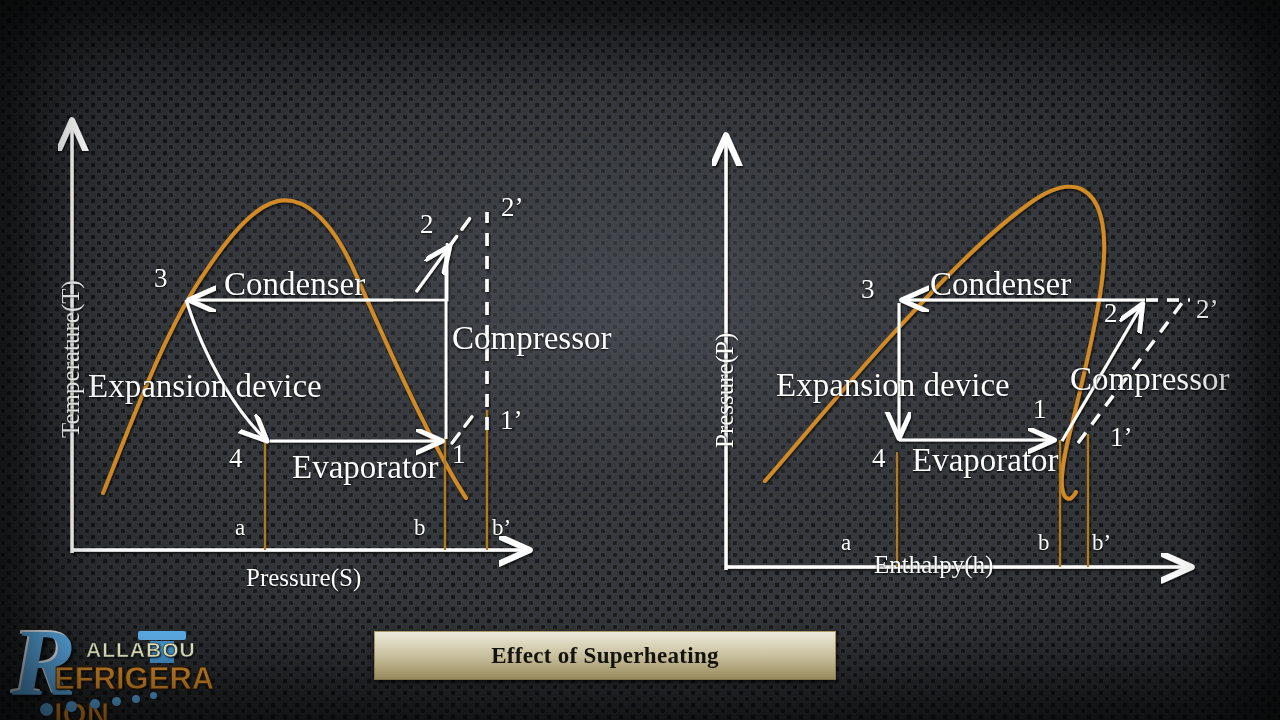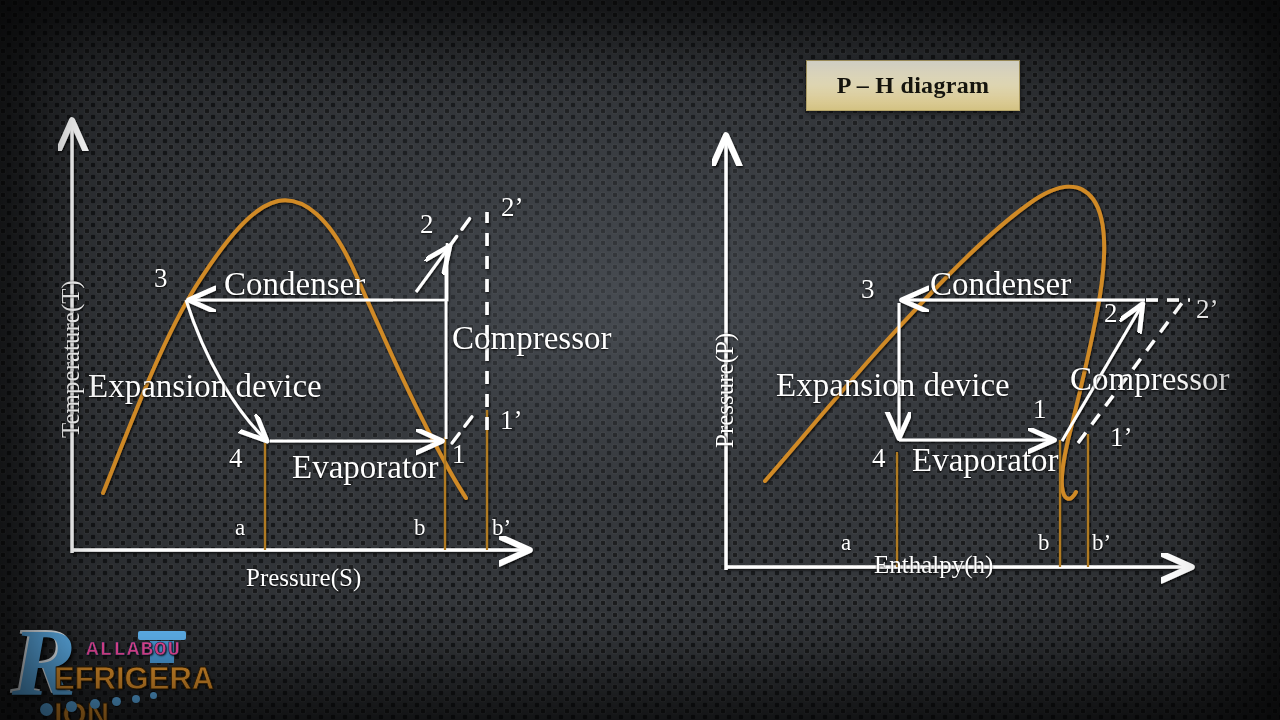--- a/index.html
+++ b/index.html
@@ -89,23 +89,23 @@
   #logo .r-script {
     position: absolute; left: 4px; top: 2px;
     font-family: "Liberation Serif", "DejaVu Serif", serif;
     font-style: italic; font-weight: bold; font-size: 96px;
     color: #5fb3ef;
     text-shadow: -2px -2px 0 #eef6fd, 2px 2px 5px rgba(0,0,0,0.85);
     line-height: 1;
   }
   #logo .allabou {
     position: absolute; left: 78px; top: 25px;
-    font-family: Liberation Mono, monospace;
+    font-family: Liberation Sans, sans-serif;
     font-weight: bold; font-size: 21px; letter-spacing: 1px;
-    color: #ec4899;
+    color: #fef9c3;
     -webkit-text-stroke: 0.6px #0c2c45;
     text-shadow: 1px 1px 2px rgba(0,0,0,0.9);
   }
   #logo .refrig {
     position: absolute; left: 46px; top: 48px;
     font-family: "Liberation Sans", "DejaVu Sans", sans-serif;
     font-weight: bold; font-size: 31px; letter-spacing: 0px;
     color: #e0922c;
     -webkit-text-stroke: 0.8px #3a2406;
     text-shadow: 1px 1px 2px rgba(0,0,0,0.9);
@@ -200,22 +200,22 @@
       <path d="M899,440 L1053,440" stroke="#ffffff" stroke-width="3" fill="none" marker-end="url(#ah-w)"></path>
 
       <path d="M1062,441 L1142,305" stroke="#ffffff" stroke-width="3" fill="none" marker-end="url(#ah-w)"></path>
 
       <path d="M1078,443 L1182,303" stroke="#ffffff" stroke-width="3.4" fill="none" stroke-dasharray="13 10" stroke-linecap="butt"></path>
 
       <path d="M1146,300 L1190,300" stroke="#ffffff" stroke-width="3.4" fill="none" stroke-dasharray="12 9" stroke-linecap="butt"></path>
     </g>
   </svg>
 
-  <div class="plate" id="plate-ph">
-    <span>P – H diagram</span>
+  <div class="plate" id="plate-eff">
+    <span>Effect of Superheating</span>
   </div>
 
   <div class="lbl axis rot" style="left:58px; top:438px;">Temperature(T)</div>
   <div class="lbl axis" style="left:246px; top:565px;">Pressure(S)</div>
 
   <div class="lbl proc" style="left:224px; top:268px;">Condenser</div>
   <div class="lbl proc" style="left:452px; top:322px;">Compressor</div>
   <div class="lbl proc" style="left:88px; top:370px;">Expansion device</div>
   <div class="lbl proc" style="left:292px; top:451px;">Evaporator</div>
 

